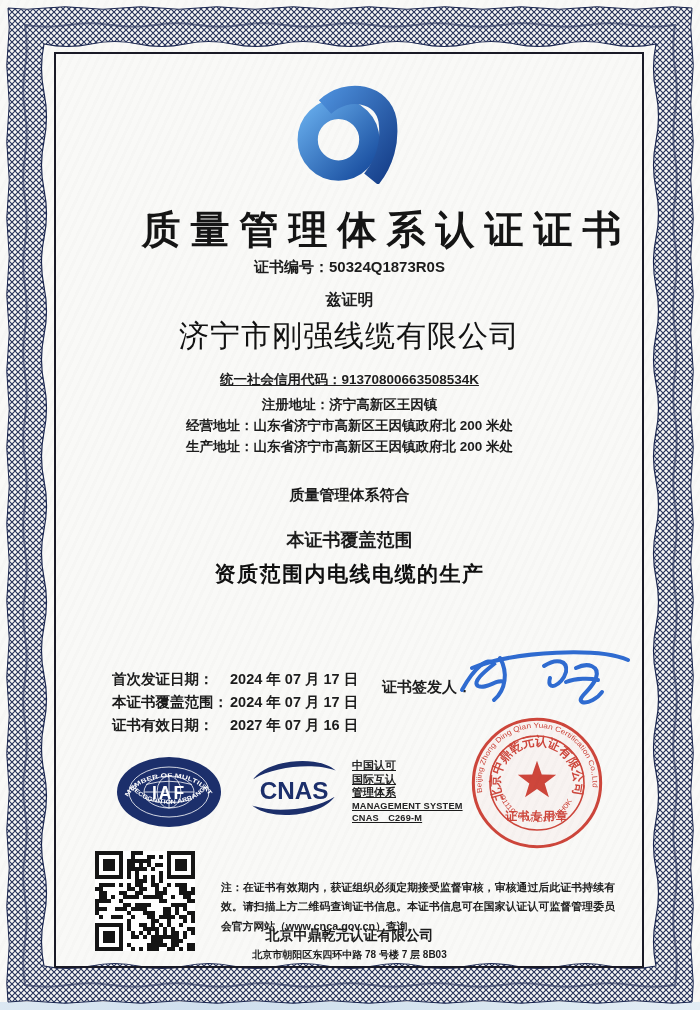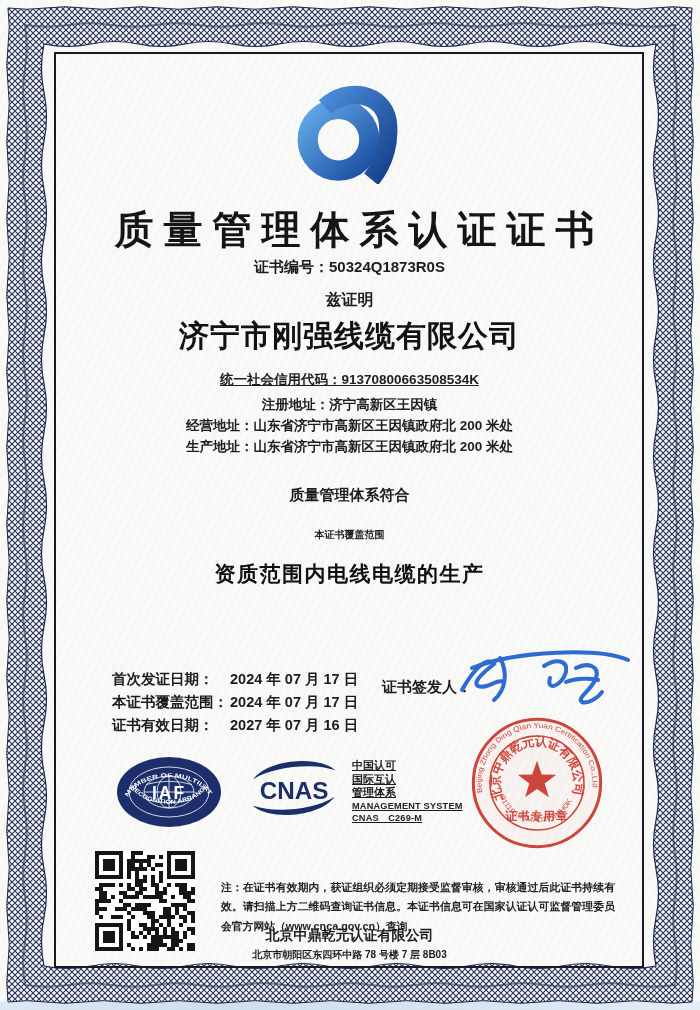--- a/index.html
+++ b/index.html
@@ -9,32 +9,32 @@
     background-image:repeating-linear-gradient(115deg, rgba(0,0,0,0.012) 0 3px, transparent 3px 8px);
     overflow:hidden;
     font-family:"Liberation Sans","DejaVu Sans",sans-serif;
     color:#1c1c1c;
   }
   #borderSvg{position:absolute;left:0;top:0;z-index:1;pointer-events:none;}
   .inner-frame{position:absolute;left:54px;top:52px;width:586px;height:912px;border:2.5px solid #1a1a26;z-index:2;background:transparent;}
   .abs{position:absolute;z-index:3;}
   .centered{left:54px;width:591px;text-align:center;}
   .logo-d{left:287px;top:82px;width:128px;height:102px;}
-  .title{top:203px;font-size:39px;font-weight:700;letter-spacing:10px;padding-left:10px;color:#151515;}
+  .title{top:203px;font-size:39px;font-weight:700;letter-spacing:10px;padding-left:10px;color:#151515;margin-left:27px;}
   .cert-no{top:258px;font-size:15px;font-weight:700;}
   .hereby{top:290px;font-size:16px;font-weight:700;}
-  .company{top:316px;font-size:30px;font-weight:700;letter-spacing:1px;color:#121212;}
+  .company{top:316px;font-size:30px;font-weight:400;letter-spacing:1px;color:#121212;}
   .meta{font-size:13.5px;font-weight:700;color:#1e1e1e;}
   .credit{top:371px;text-decoration:underline;}
   .addr-reg{top:396px;}
   .addr-biz{top:417px;text-align:center;}
   .addr-prod{top:438px;}
   .conform{top:486px;font-size:15px;font-weight:700;}
   .standard{top:486px;font-size:27px;font-weight:700;letter-spacing:0.5px;color:#101010;}
-  .scope-label{top:528px;font-size:10px;font-weight:700;}
+  .scope-label{top:528px;font-size:18px;font-weight:700;}
   .scope{top:560px;font-size:21px;font-weight:700;letter-spacing:1.5px;color:#101010;text-align:center;}
   .dates{left:112px;top:670px;}
   .date-row{height:23px;font-size:14.5px;font-weight:700;white-space:nowrap;}
   .date-row .dlabel{display:inline-block;width:118px;}
   .signer{left:382px;top:678px;font-size:15px;font-weight:700;}
   .signature{left:448px;top:636px;width:190px;height:80px;}
   .seal{left:441px;top:687px;width:192px;height:192px;opacity:0.92;mix-blend-mode:multiply;}
   .iaf{left:115px;top:756px;width:108px;height:72px;}
   .cnas{left:246px;top:756px;width:96px;height:64px;}
   .acc-lines{left:352px;top:759px;text-decoration:underline;}

